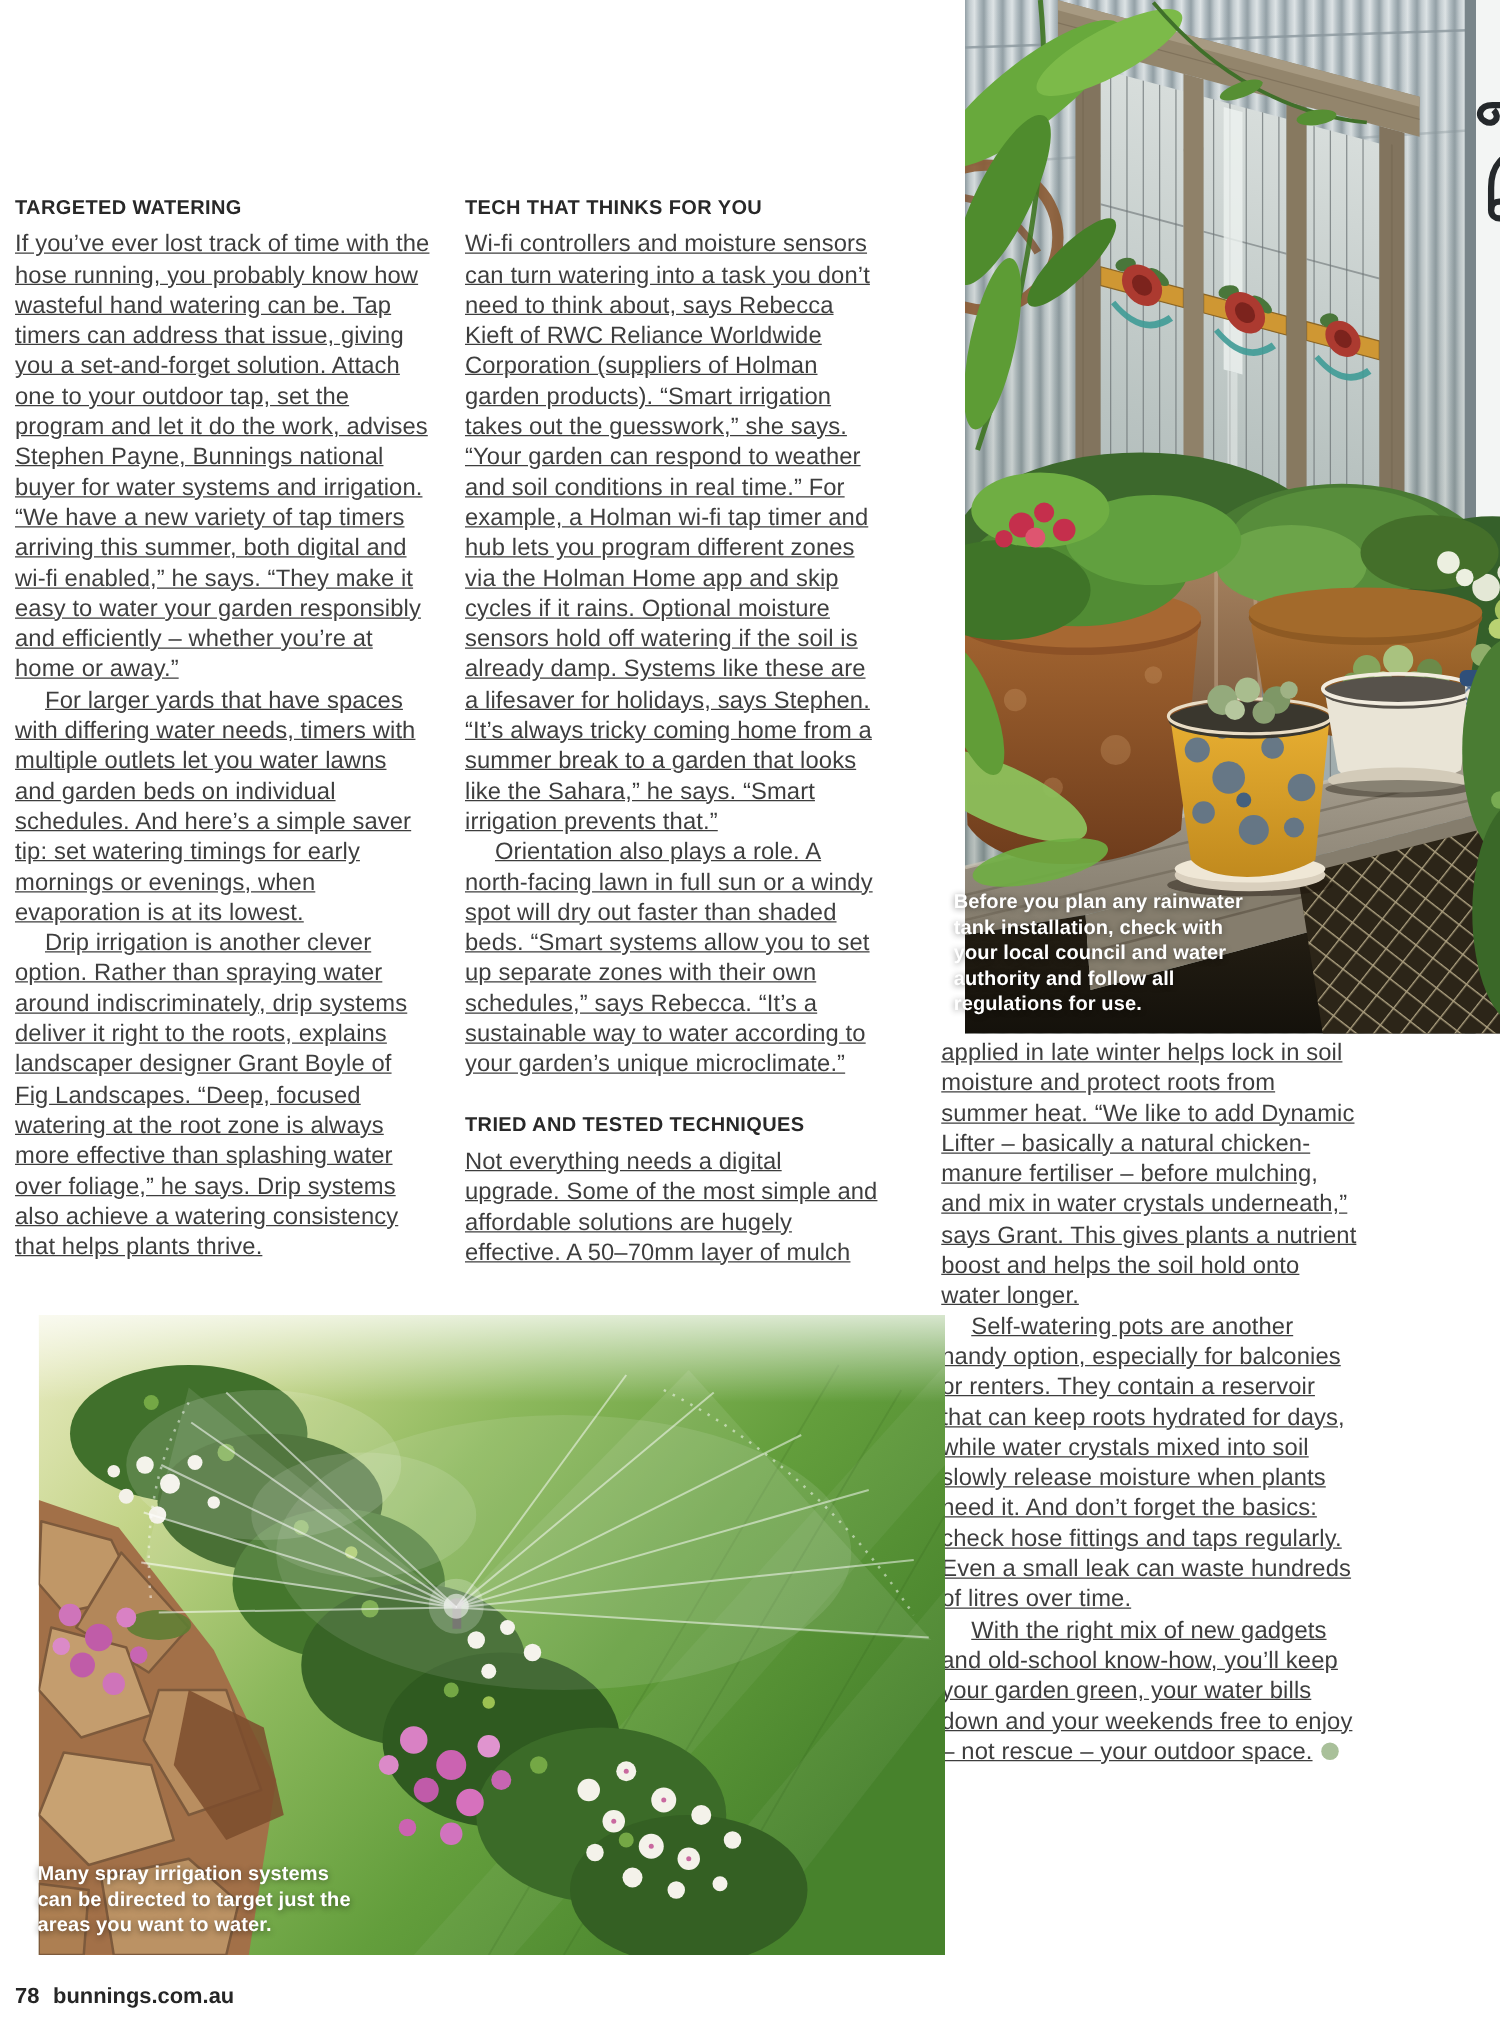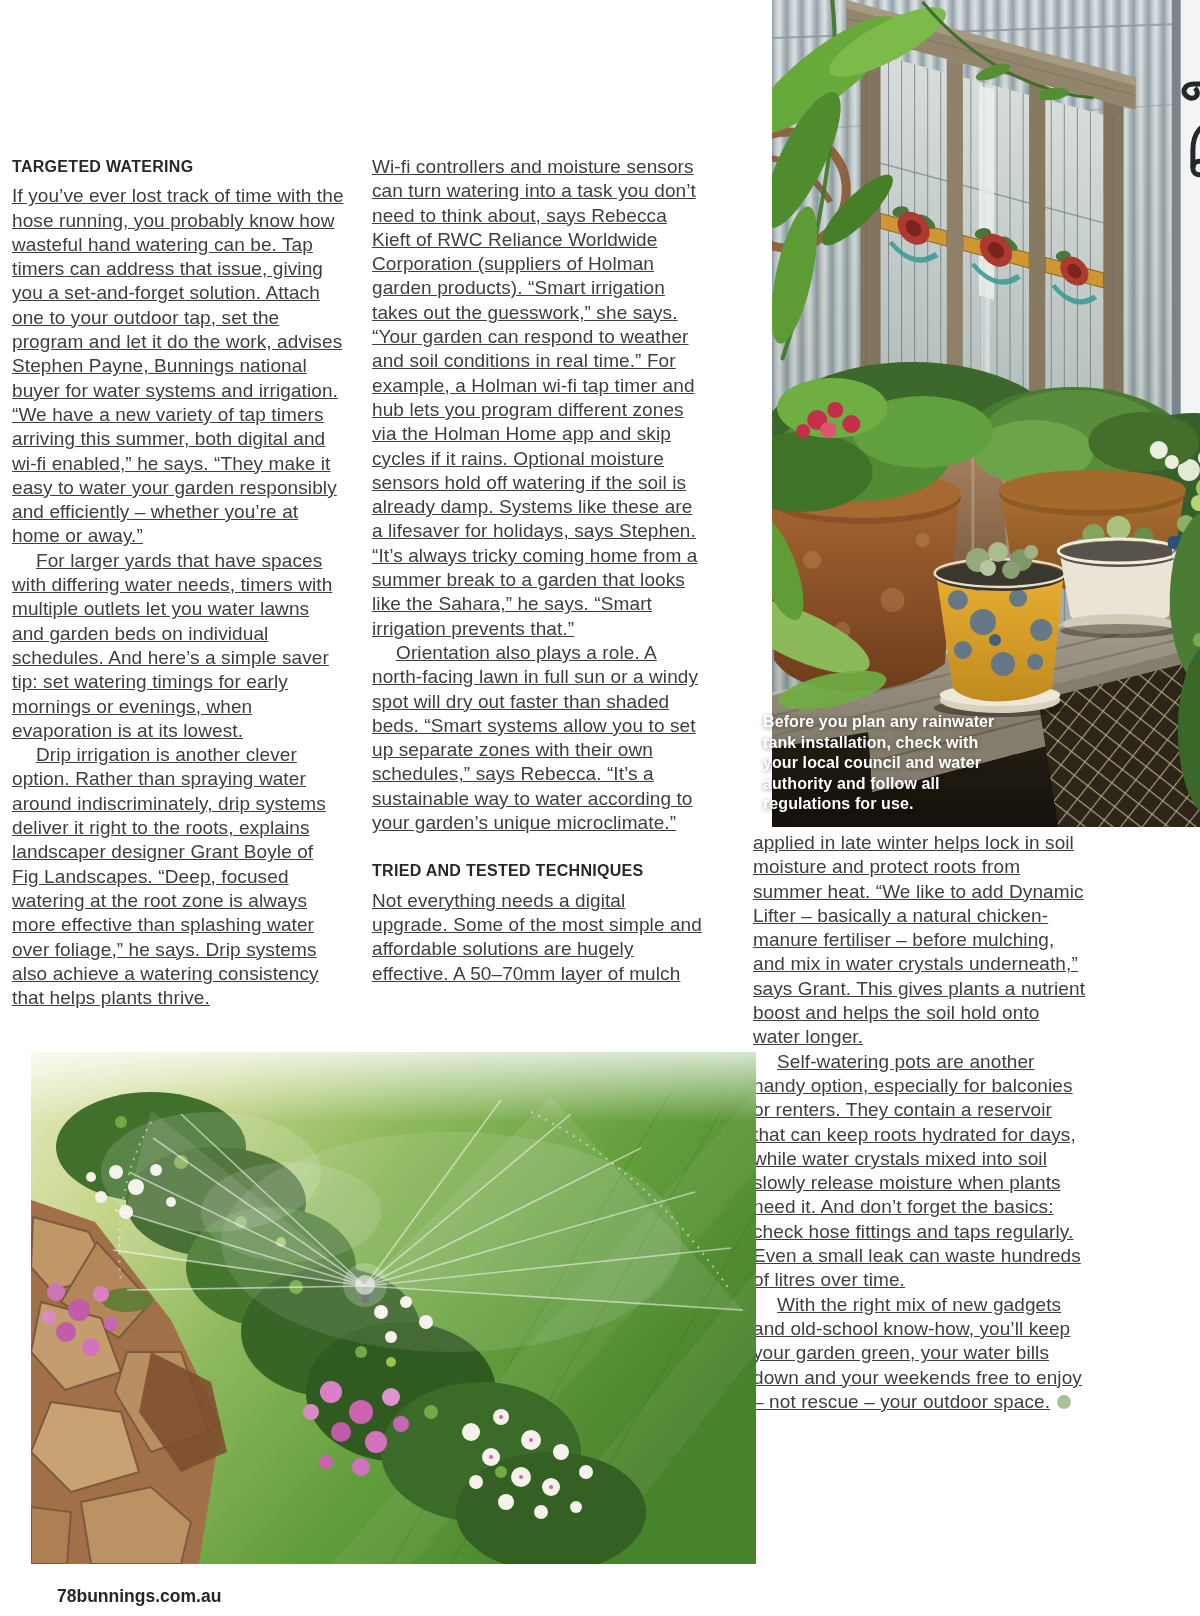--- a/index.html
+++ b/index.html
@@ -12,35 +12,36 @@
   .col p{margin:0;text-decoration:underline;}
   .col p.ind{text-indent:24px;}
   h3.sec{font-size:16px;font-weight:700;color:#282828;margin:0 0 5px 0;letter-spacing:.3px;}
   h3.sec.gap{margin-top:24px;}
   .photo{position:absolute;overflow:hidden;padding-left:19px;}
   .photo svg{display:block;}
   .caption{
     position:absolute;color:#ffffff;font-size:16px;line-height:20.5px;font-weight:700;
     text-shadow:0 1px 5px rgba(0,0,0,.45);letter-spacing:.1px;
   }
-  .footer{position:absolute;left:12px;top:1586px;display:flex;gap:0;
-    font-weight:700;font-size:17.5px;color:#262626;margin-left:45px;}
+  .footer{position:absolute;left:12px;top:1586px;display:flex;gap:11px;
+    font-weight:700;font-size:17.5px;color:#262626;}
   .dot{display:inline-block;width:14px;height:14px;border-radius:50%;margin-left:7px;vertical-align:-1px;background:#a9c09a;}
 </style>
 </head>
 <body>
 
 <div class="col" style="left:12px;top:155px;width:333px;">
   <h3 class="sec">TARGETED WATERING</h3>
   <p>If you’ve ever lost track of time with the hose running, you probably know how wasteful hand watering can be. Tap timers can address that issue, giving you a set-and-forget solution. Attach one to your outdoor tap, set the program and let it do the work, advises Stephen Payne, Bunnings national buyer for water systems and irrigation. “We have a new variety of tap timers arriving this summer, both digital and wi-fi enabled,” he says. “They make it easy to water your garden responsibly and efficiently – whether you’re at home or away.”</p>
   <p class="ind">For larger yards that have spaces with differing water needs, timers with multiple outlets let you water lawns and garden beds on individual schedules. And here’s a simple saver tip: set watering timings for early mornings or evenings, when evaporation is at its lowest.</p>
   <p class="ind">Drip irrigation is another clever option. Rather than spraying water around indiscriminately, drip systems deliver it right to the roots, explains landscaper designer Grant Boyle of Fig Landscapes. “Deep, focused watering at the root zone is always more effective than splashing water over foliage,” he says. Drip systems also achieve a watering consistency that helps plants thrive.</p>
 </div>
 
 <div class="col" style="left:372px;top:155px;width:333px;">
+  <h3 class="sec">TECH THAT THINKS FOR YOU</h3>
   <p>Wi-fi controllers and moisture sensors can turn watering into a task you don’t need to think about, says Rebecca Kieft of RWC Reliance Worldwide Corporation (suppliers of Holman garden products). “Smart irrigation takes out the guesswork,” she says. “Your garden can respond to weather and soil conditions in real time.” For example, a Holman wi-fi tap timer and hub lets you program different zones via the Holman Home app and skip cycles if it rains. Optional moisture sensors hold off watering if the soil is already damp. Systems like these are a lifesaver for holidays, says Stephen. “It’s always tricky coming home from a summer break to a garden that looks like the Sahara,” he says. “Smart irrigation prevents that.”</p>
   <p class="ind">Orientation also plays a role. A north-facing lawn in full sun or a windy spot will dry out faster than shaded beds. “Smart systems allow you to set up separate zones with their own schedules,” says Rebecca. “It’s a sustainable way to water according to your garden’s unique microclimate.”</p>
   <h3 class="sec gap">TRIED AND TESTED TECHNIQUES</h3>
   <p>Not everything needs a digital upgrade. Some of the most simple and affordable solutions are hugely effective. A 50–70mm layer of mulch</p>
 </div>
 
 <div class="col" style="left:753px;top:831px;width:334px;">
   <p>applied in late winter helps lock in soil moisture and protect roots from summer heat. “We like to add Dynamic Lifter – basically a natural chicken-manure fertiliser – before mulching, and mix in water crystals underneath,” says Grant. This gives plants a nutrient boost and helps the soil hold onto water longer.</p>
   <p class="ind">Self-watering pots are another handy option, especially for balconies or renters. They contain a reservoir that can keep roots hydrated for days, while water crystals mixed into soil slowly release moisture when plants need it. And don’t forget the basics: check hose fittings and taps regularly. Even a small leak can waste hundreds of litres over time.</p>
   <p class="ind"><span>With the right mix of new gadgets and old-school know-how, you’ll keep your garden green, your water bills down and your weekends free to enjoy – not rescue – your outdoor space.</span><span class="dot" style="background: rgb(169, 192, 154);"></span></p>
@@ -441,18 +442,19 @@
     </g>
     <path d="M120 70 Q80 140 90 230" stroke="#ffffff" stroke-width="2" stroke-dasharray="2 6" opacity=".5" fill="none"></path>
     <path d="M500 60 Q620 120 700 240" stroke="#ffffff" stroke-width="2" stroke-dasharray="2 6" opacity=".5" fill="none"></path>
     <circle cx="334" cy="233" r="10" fill="#ffffff" opacity=".55"></circle>
     <circle cx="334" cy="233" r="22" fill="#ffffff" opacity=".22"></circle>
     <ellipse cx="420" cy="190" rx="230" ry="110" fill="#ffffff" opacity=".10"></ellipse>
     <ellipse cx="180" cy="120" rx="110" ry="60" fill="#ffffff" opacity=".14"></ellipse>
     <ellipse cx="260" cy="160" rx="90" ry="50" fill="#ffffff" opacity=".12"></ellipse>
   </g>
 </svg>
+<div class="caption" style="left:18px;top:438px;width:258px;">Many spray irrigation systems can be directed to target just the areas you want to water.</div>
 </div>
 
 <div class="footer">
   <span>78</span>
   <span>bunnings.com.au</span>
 </div>
 
 </body></html>

